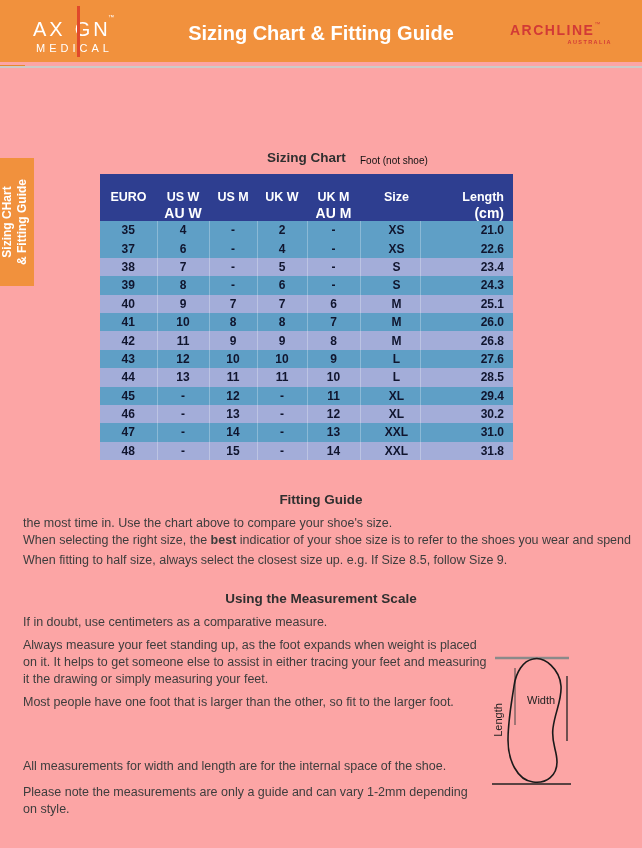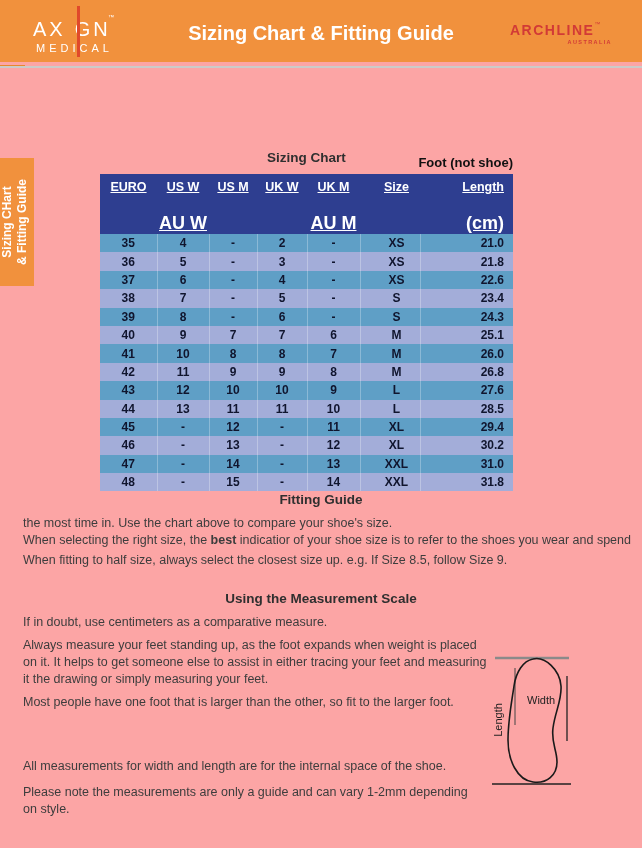--- a/index.html
+++ b/index.html
@@ -22,26 +22,26 @@
 
   .divider-orange { position:absolute; left:0; top:65px; width:25px; height:3px; background:#E8872E; }
   .divider-gray { position:absolute; left:0; top:66px; width:642px; height:2px; background:#CBCBC9; }
 
   
   .side-tab { position:absolute; left:0; top:158px; width:34px; height:128px; background:#F1913D; }
   .side-tab-text { position:absolute; left:-47px; top:47px; width:128px; height:34px; transform:rotate(-90deg); text-align:center; color:#fff; font-weight:bold; font-size:12px; line-height:15px; white-space:nowrap; }
 
   
   .chart-heading { position:absolute; left:100px; top:150px; width:413px; text-align:center; font-size:13.5px; font-weight:bold; color:#2F2F2F; }
-  .foot-note { position:absolute; left:360px; top:155px; width:153px; text-align:right; font-size:13px; font-weight:bold; color:#111; }
+  .foot-note { position:absolute; left:360px; top:155px; width:153px; font-size:10px; font-weight:normal; color:#111; }
 
   
   .sizing-table { position:absolute; left:100px; top:174px; width:413px; border-collapse:collapse; table-layout:fixed; }
-  .sizing-table th { background:#2E3E90; color:#fff; font-size:12.5px; font-weight:bold; vertical-align:top; padding-top:6px; height:37px; text-align:center;text-decoration:underline; }
-  .sizing-table th .h2 { font-size:18px; margin-top:19px; min-height:13px; }
+  .sizing-table th { background:#2E3E90; color:#fff; font-size:12.5px; font-weight:bold; vertical-align:top; padding-top:16px; height:37px; text-align:center; }
+  .sizing-table th .h2 { font-size:14px; margin-top:1px; min-height:13px; }
   .sizing-table td { font-size:12px; font-weight:bold; color:#10152E; text-align:center; height:18.4px; padding:0; border-right:1px solid rgba(255,255,255,0.28); }
   .sizing-table td:last-child, .sizing-table th:last-child { border-right:none; }
   .row-blue td { background:#5F9FC6; }
   .row-lav td { background:#A3ADD9; }
   .col-size { text-align:left; padding-left:13px !important; }
   .col-length { text-align:right !important; padding-right:9px !important; }
 
   
   .sec-heading { position:absolute; left:0; width:642px; text-align:center; font-size:13.5px; font-weight:bold; color:#2F2F2F; }
   .para { position:absolute; left:23px; color:#3D3D3D; font-size:12.5px; line-height:17px; white-space:nowrap; }
@@ -125,29 +125,20 @@
     <tbody>
         <tr class="row-blue">
           <td>35</td>
           <td>4</td>
           <td>-</td>
           <td>2</td>
           <td>-</td>
           <td class="col-size">XS</td>
           <td class="col-length">21.0</td>
         </tr>
-        <tr class="row-lav">
-          <td>36</td>
-          <td>5</td>
-          <td>-</td>
-          <td>3</td>
-          <td>-</td>
-          <td class="col-size">XS</td>
-          <td class="col-length">21.8</td>
-        </tr>
         <tr class="row-blue">
           <td>37</td>
           <td>6</td>
           <td>-</td>
           <td>4</td>
           <td>-</td>
           <td class="col-size">XS</td>
           <td class="col-length">22.6</td>
         </tr>
         <tr class="row-lav">

